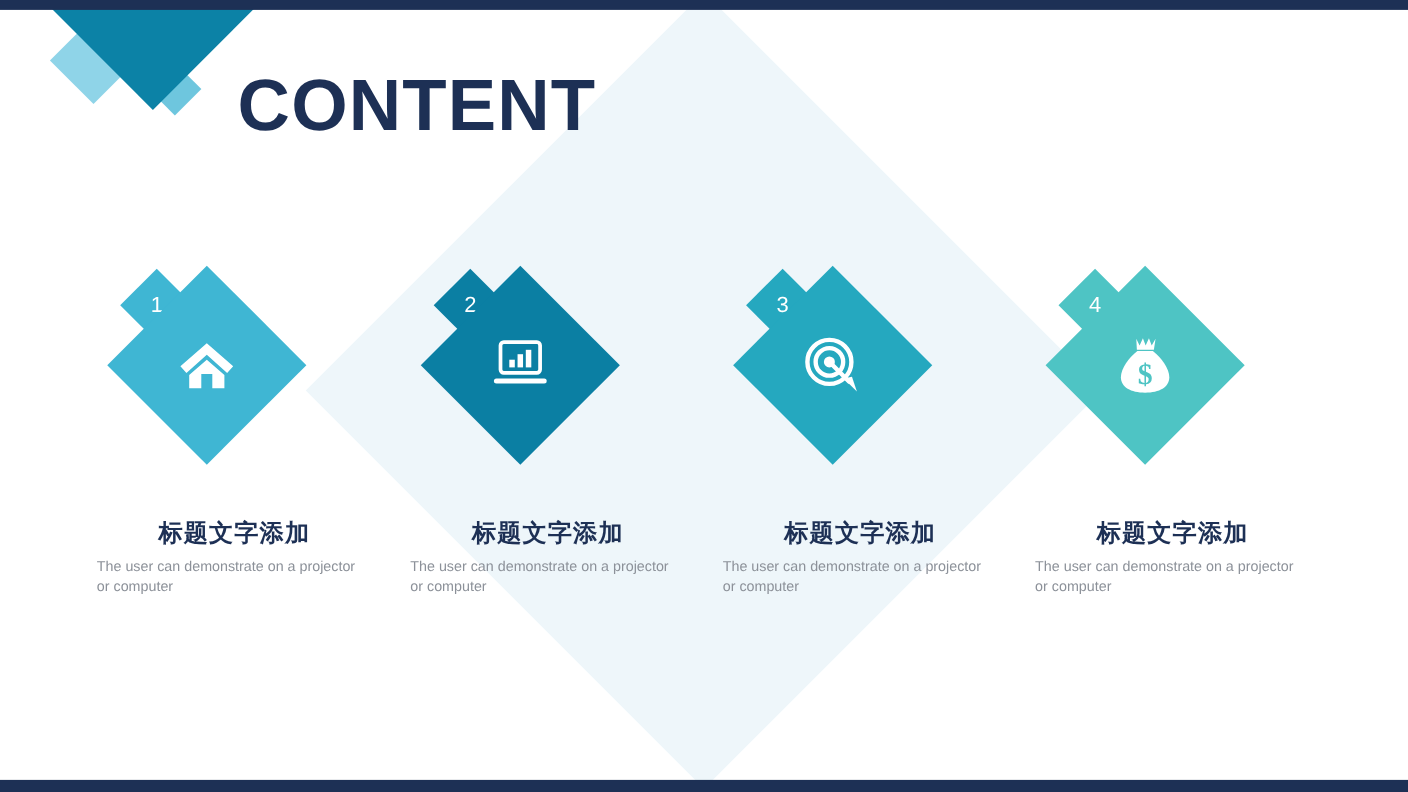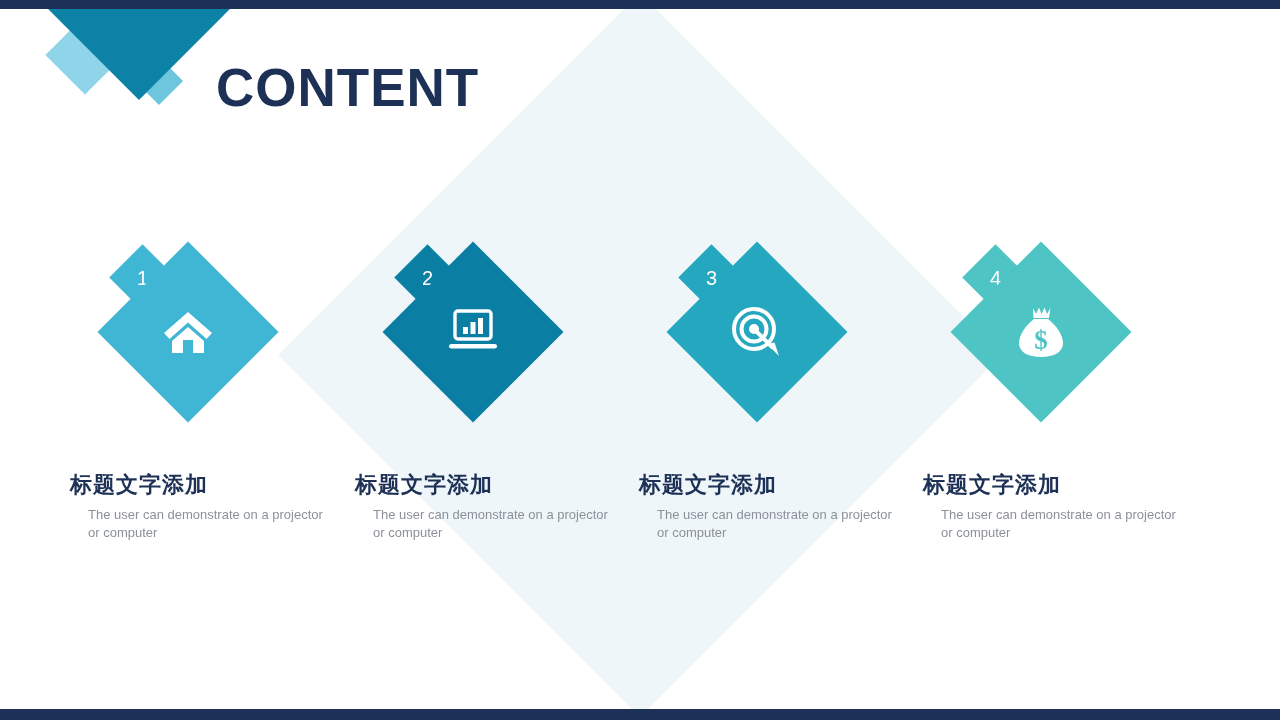--- a/index.html
+++ b/index.html
@@ -69,21 +69,21 @@
     left:142px; top:64px;
     width:34px; height:34px;
     background:#6ec6de;
     z-index:2;
   }
 
   
   .title {
     position:absolute;
     left:216px; top:57px;
-    font-size:53px;
+    font-size:66px;
     font-weight:bold;
     letter-spacing:1px;
     color:#1d3055;
     z-index:5;
     white-space:nowrap;
   }
 
   
   .items {
     position:absolute;
@@ -138,20 +138,21 @@
     justify-content:center;
     transform:rotate(-45deg);
   }
   .icon-inner svg { display:block; }
 
   
   .item-head {
     position:absolute;
     left:0; top:470px;
     width:286px;
+    text-align:center;
     font-size:22px;
     font-weight:bold;
     color:#1d3055;
     letter-spacing:1px;
   }
   .item-desc {
     position:absolute;
     left:18px; top:506px;
     width:250px;
     text-align:left;

